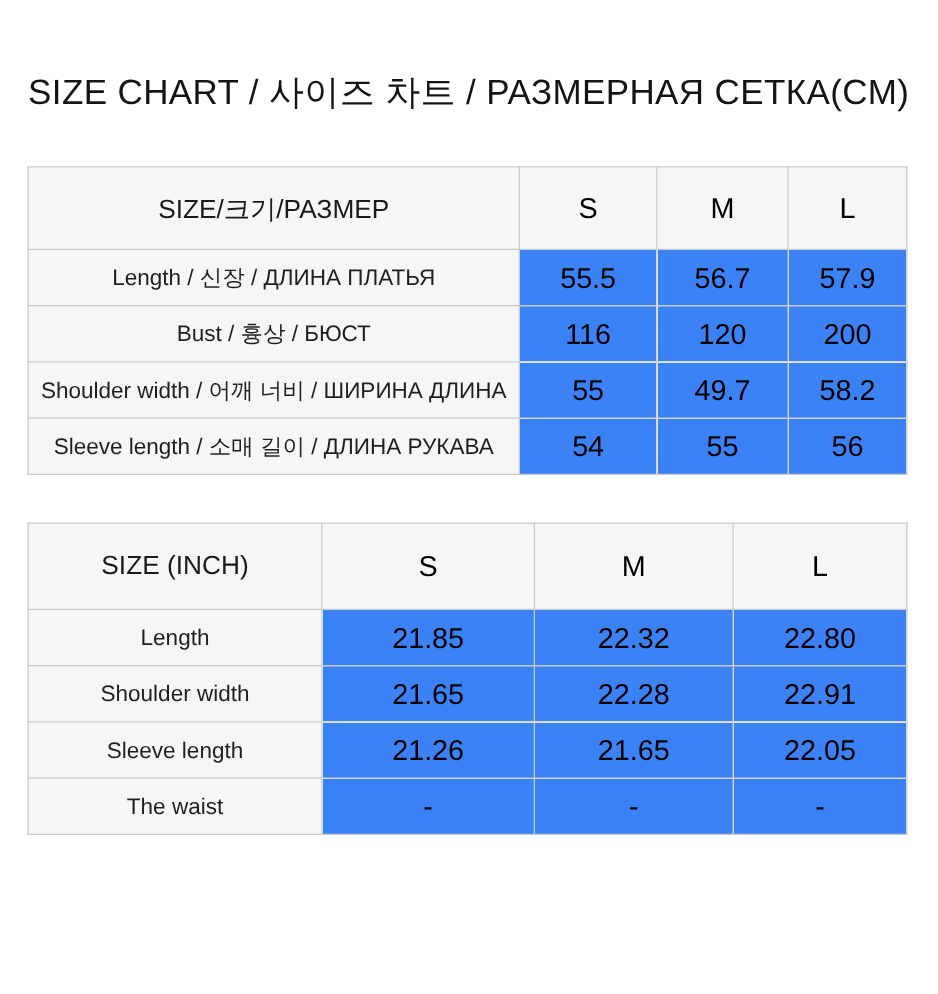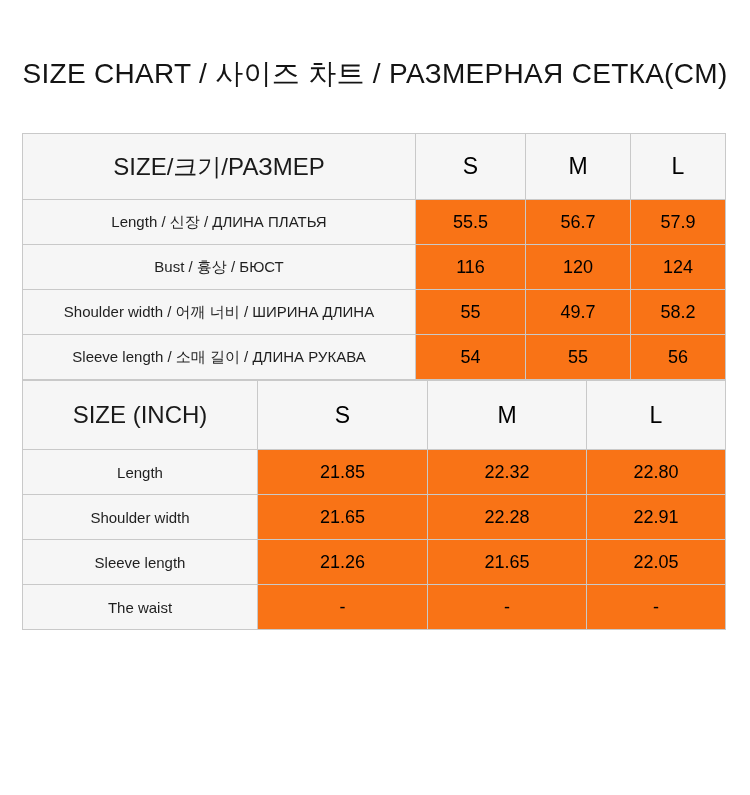--- a/index.html
+++ b/index.html
@@ -20,37 +20,37 @@
     margin:0;padding-top:57px;line-height:34px;
     text-align:center;font-size:28px;font-weight:400;
     letter-spacing:0.3px;color:#141414;
   }
   table.size-table{
     table-layout:fixed;border-collapse:collapse;
     width:703px;margin-left:22px;
     border:1px solid var(--border-outer);
   }
   table.cm{margin-top:42px;}
-  table.inch{}
+  table.inch{margin-top:38px;}
   .size-table th,.size-table td{
     border:1px solid var(--border);
     text-align:center;vertical-align:middle;
     padding:0 4px;overflow:hidden;white-space:nowrap;
   }
   .size-table th{background:var(--header-bg);font-weight:400;}
   table.cm th{height:66px;}
   table.inch th{height:69px;}
   .size-table td{height:45px;}
-  .table-title{font-size:24px;color:#1a1a1a;}
+  .table-title{font-size:21px;color:#1a1a1a;}
   .size-head{font-size:23px;font-weight:700;color:#000;}
   .row-label{
     background:var(--header-bg);
-    font-size:15px;color:#1f1f1f;
+    font-size:18px;color:#1f1f1f;
   }
-  .val{font-size:18px;color:#000;background:#f97316;}
+  .val{font-size:23px;color:#000;background:#3b82f6;}
 </style>
 </head>
 <body>
 
 <div class="page">
 
   <h1 class="title">SIZE CHART / 사이즈 차트 / РАЗМЕРНАЯ СЕТКА(CM)</h1>
 
   <table class="size-table cm">
     <colgroup>
@@ -71,21 +71,21 @@
       <tr>
         <td class="row-label">Length / 신장 / ДЛИНА ПЛАТЬЯ</td>
         <td class="val">55.5</td>
         <td class="val">56.7</td>
         <td class="val">57.9</td>
       </tr>
       <tr>
         <td class="row-label">Bust / 흉상 / БЮСТ</td>
         <td class="val">116</td>
         <td class="val">120</td>
-        <td class="val">124</td>
+        <td class="val">200</td>
       </tr>
       <tr>
         <td class="row-label">Shoulder width / 어깨 너비 / ШИРИНА ДЛИНА</td>
         <td class="val">55</td>
         <td class="val">49.7</td>
         <td class="val">58.2</td>
       </tr>
       <tr>
         <td class="row-label">Sleeve length / 소매 길이 / ДЛИНА РУКАВА</td>
         <td class="val">54</td>

